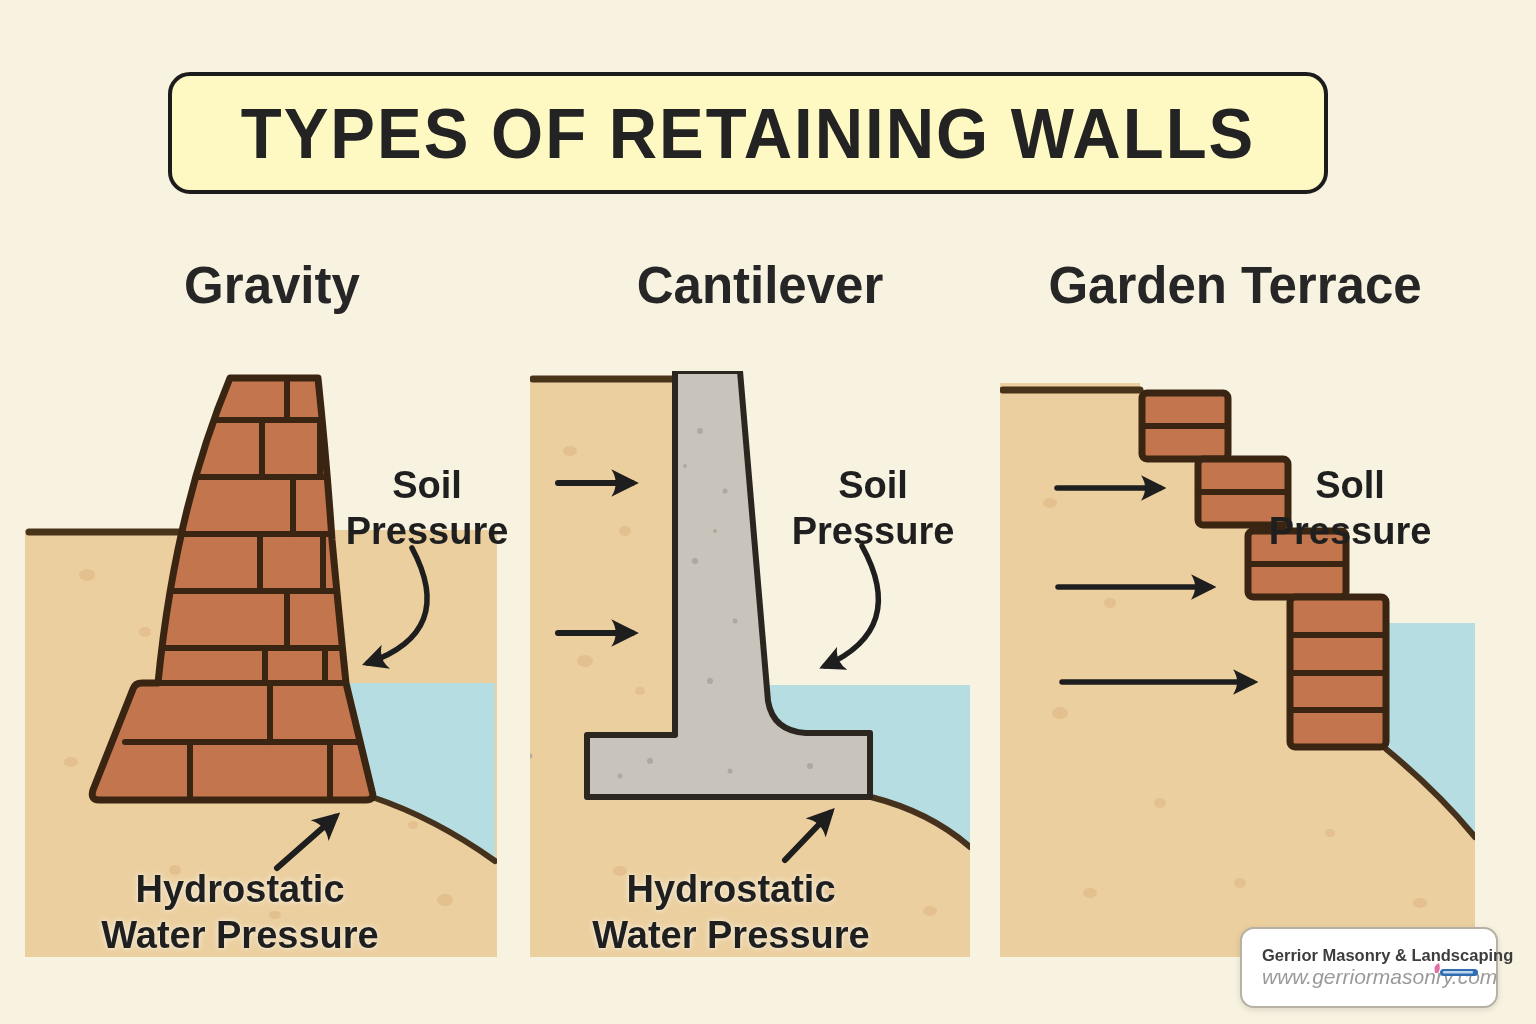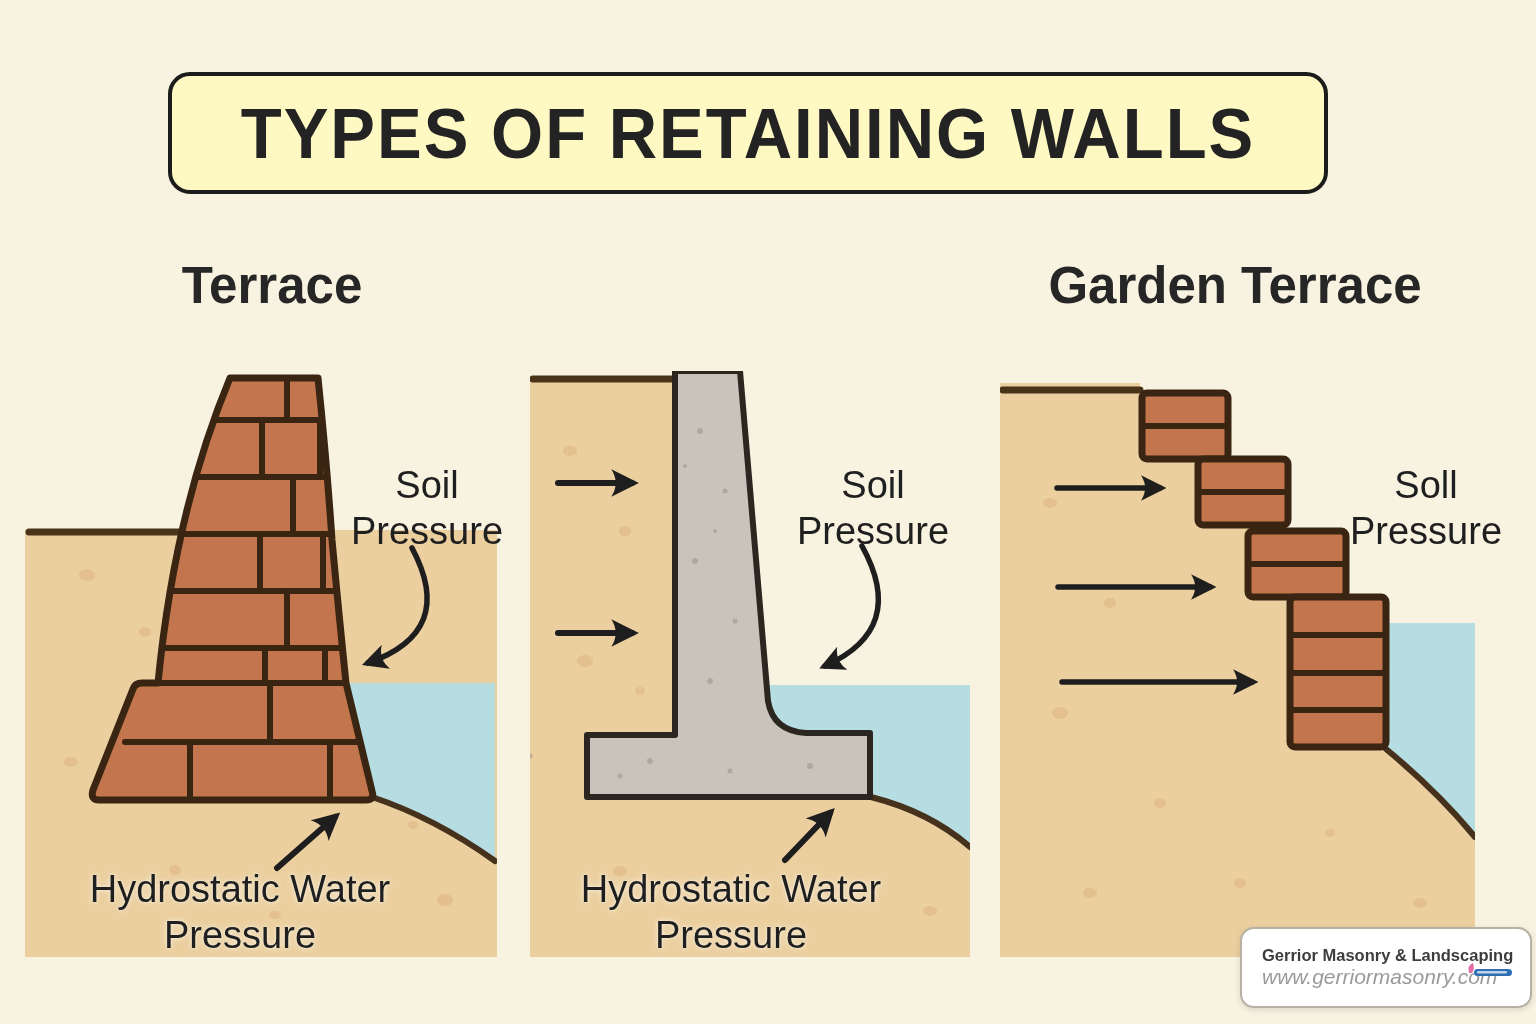--- a/index.html
+++ b/index.html
@@ -40,51 +40,52 @@
   .ground-curve{stroke:#46321c;stroke-width:6;fill:none;stroke-linecap:round;}
   .brick{fill:#c3764d;stroke:#3a2513;stroke-width:7;stroke-linejoin:round;}
   .mortar{stroke:#3a2513;stroke-width:6;fill:none;stroke-linecap:round;}
   .concrete{fill:#c8c4bb;stroke:#2b2620;stroke-width:6;stroke-linejoin:round;}
   .c-dot{fill:#97918a;opacity:.55;}
   .cream{fill:#f8f2e1;}
   .arrow{stroke:#1e1e1e;fill:none;stroke-linecap:round;}
   .ah{fill:#1e1e1e;}
   
   .lbl{
-    position:absolute;text-align:center;color:#1f1f1f;font-weight:normal;
+    position:absolute;text-align:center;color:#1f1f1f;font-weight:bold;
     font-size:38px;line-height:46px;
   }
   .halo{text-shadow:0 0 6px rgba(250,244,228,.9),0 0 2px rgba(250,244,228,.9);}
   #lbl-soil-1{left:337px;top:462px;width:180px;}
   #lbl-soil-2{left:783px;top:462px;width:180px;}
-  #lbl-soll-3{left:1336px;top:462px;width:180px;}
+  #lbl-soll-3{left:1260px;top:462px;width:180px;}
   #lbl-hydro-1{left:85px;top:866px;width:310px;}
   #lbl-hydro-2{left:576px;top:866px;width:310px;}
   
   .credit{
-    position:absolute;left:1240px;top:927px;width:292px;height:81px;
+    position:absolute;left:1240px;top:927px;width:258px;height:81px;
     background:#ffffff;border:2px solid #b7b0a4;border-radius:14px;
     box-sizing:border-box;box-shadow:0 2px 6px rgba(0,0,0,.12);
     display:flex;align-items:center;
   }
   .credit-text{padding-left:20px;}
   .credit-company{font-size:16.5px;font-weight:bold;color:#3d3d3d;white-space:nowrap;}
   .credit-site{font-size:21px;color:#9a9a9a;white-space:nowrap;font-style:italic;}
   .credit-logo{position:absolute;right:12px;top:32px;}
 </style>
 </head>
 <body>
 
 <div id="stage">
 
   <div class="title-box">
     <div class="title-text">TYPES OF RETAINING WALLS</div>
   </div>
 
-  <div class="heading" id="h-gravity">Terrace</div>
+  <div class="heading" id="h-gravity">Gravity</div>
+  <div class="heading" id="h-cantilever">Cantilever</div>
   <div class="heading" id="h-terrace">Garden Terrace</div>
 
   <svg id="svg-gravity" class="panel-svg" width="472" height="587" viewBox="0 0 472 587">
     <defs>
       <marker id="ah1" viewBox="0 0 10 10" refX="7.5" refY="5" markerWidth="4.6" markerHeight="4.6" orient="auto-start-reverse" markerUnits="strokeWidth">
         <path class="ah" d="M0,0 L10,5 L0,10 Q3.2,5 0,0 Z"></path>
       </marker>
       <clipPath id="wallclip1">
         <path d="M205,8 L293,8 Q302,95 307,170 Q314,245 321,313 L347,421 Q350,430 341,430 L74,430 Q65,430 68,420 L108,319 Q110,313 117,313 L133,313 Q150,140 205,8 Z"></path>
       </clipPath>

